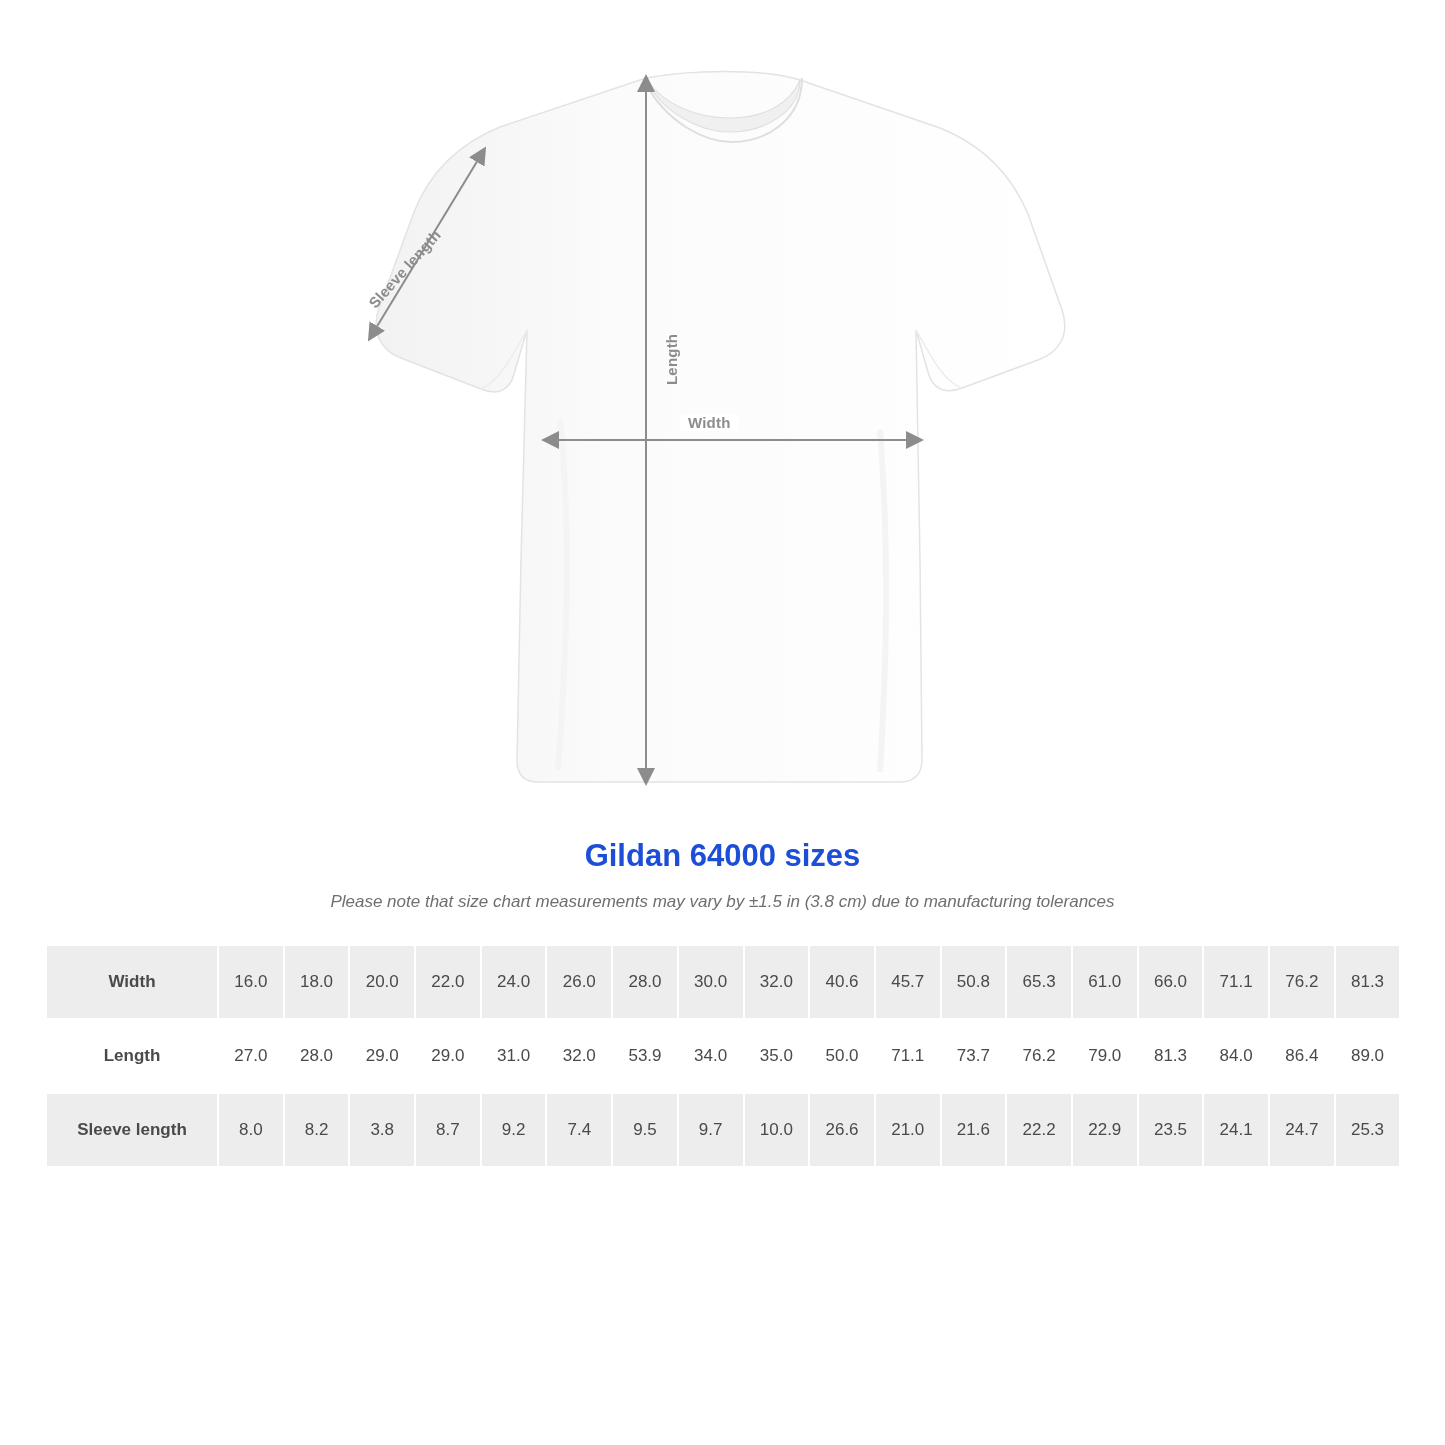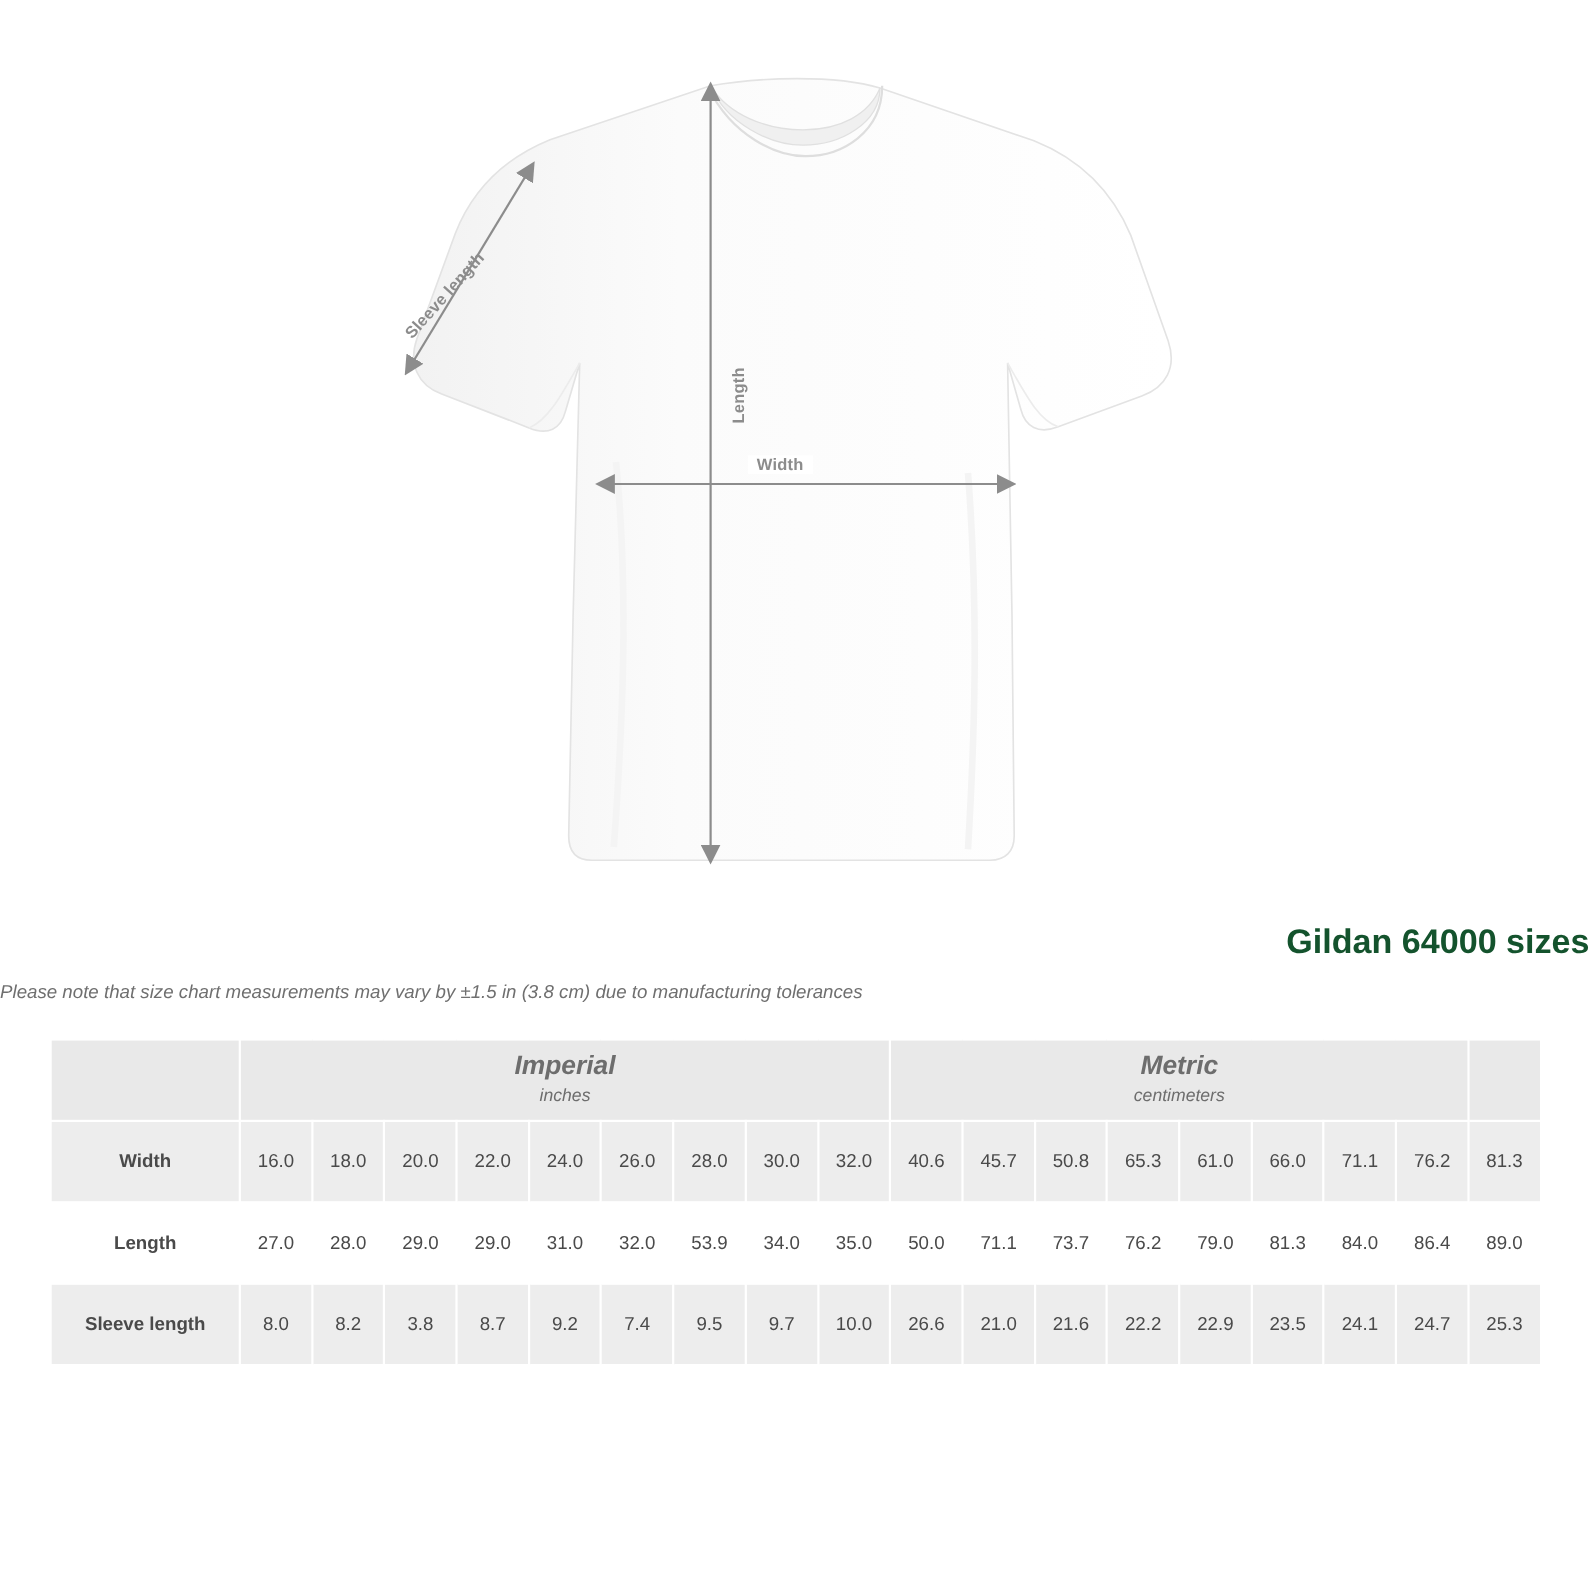--- a/index.html
+++ b/index.html
@@ -44,27 +44,28 @@
     transform: rotate(-90deg);
     transform-origin: left top;
   }
   .dim-label.sleeve {
     transform: rotate(-48deg);
     transform-origin: left top;
   }
 
   
   .title {
-    text-align: right;
+    text-align: center;
     font-size: 31px;
     font-weight: bold;
-    color: #14532d;
+    color: #1d4ed8;
     margin-top: 8px;
   }
   .subtitle {
+    text-align: center;
     font-size: 17px;
     font-style: italic;
     color: #6f6f6f;
     margin-top: 18px;
   }
 
   
   .table-wrap {
     margin: 32px 45px 0 45px;
   }
@@ -208,32 +209,20 @@
           <col class="cell">
           <col class="cell">
           <col class="cell">
           <col class="cell">
         <col class="cell">
           <col class="cell">
           <col class="cell">
           <col class="cell">
       </colgroup>
       <tbody>
-        <tr>
-          <td class="unit-head empty-corner"></td>
-          <td class="unit-head" colspan="9">
-            <div class="unit-name">Imperial</div>
-            <div class="unit-sub">inches</div>
-          </td>
-          <td class="unit-head" colspan="8">
-            <div class="unit-name">Metric</div>
-            <div class="unit-sub">centimeters</div>
-          </td>
-          <td class="unit-head"></td>
-        </tr>
 
 
         <tr class="row-shade">
           <td class="row-head col-label">Width</td>
           <td>16.0</td>
           <td>18.0</td>
           <td>20.0</td>
           <td>22.0</td>
           <td>24.0</td>
           <td>26.0</td>

